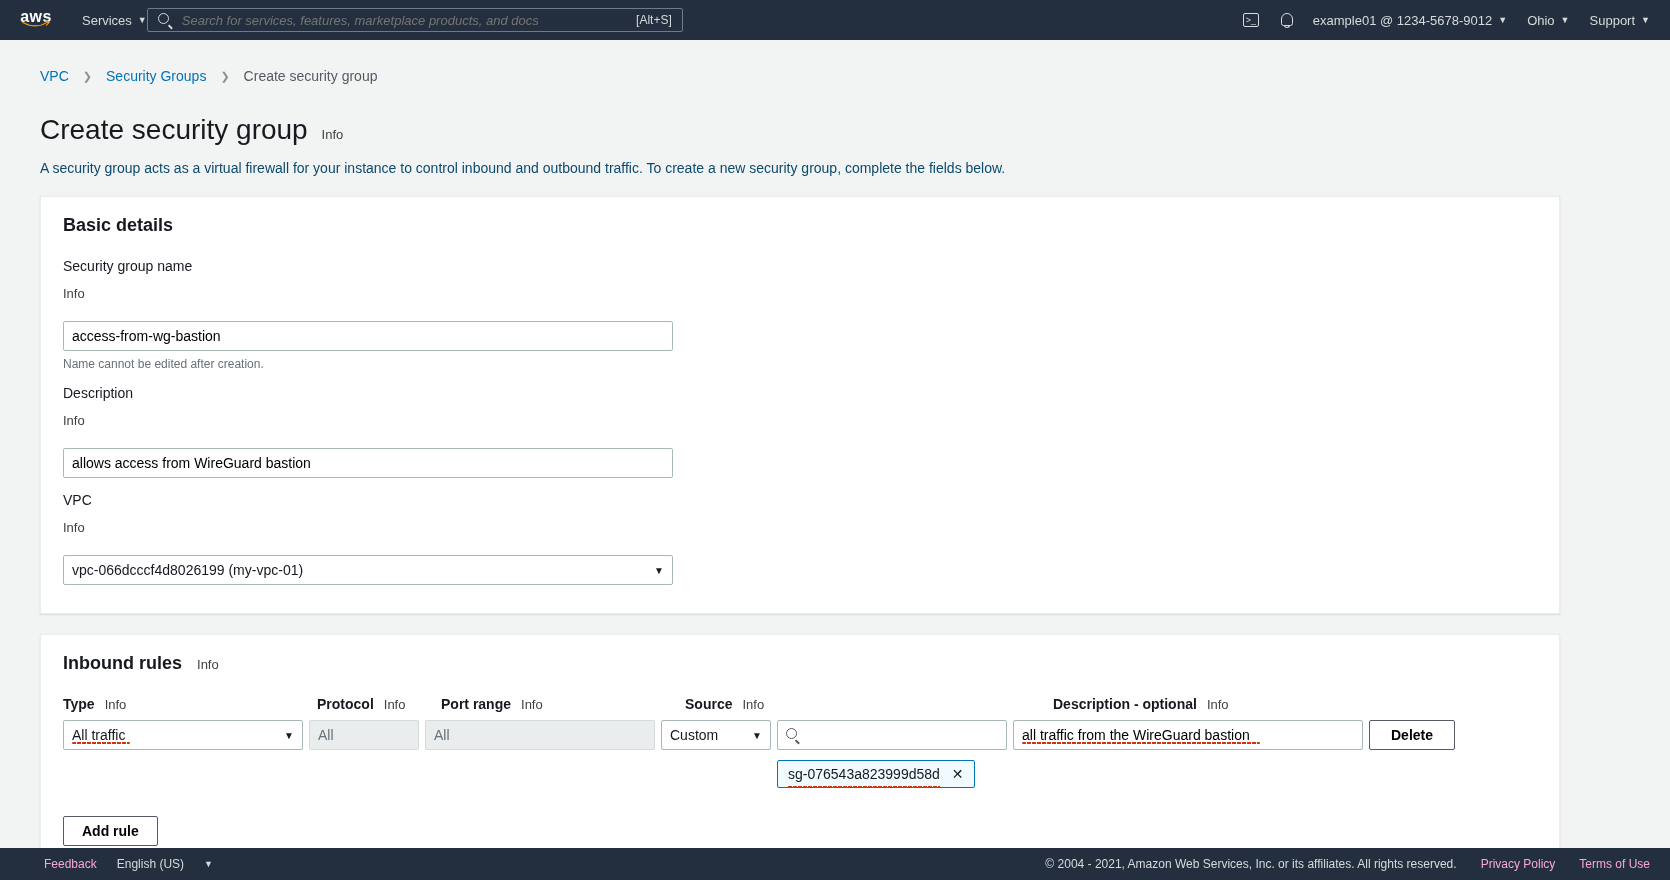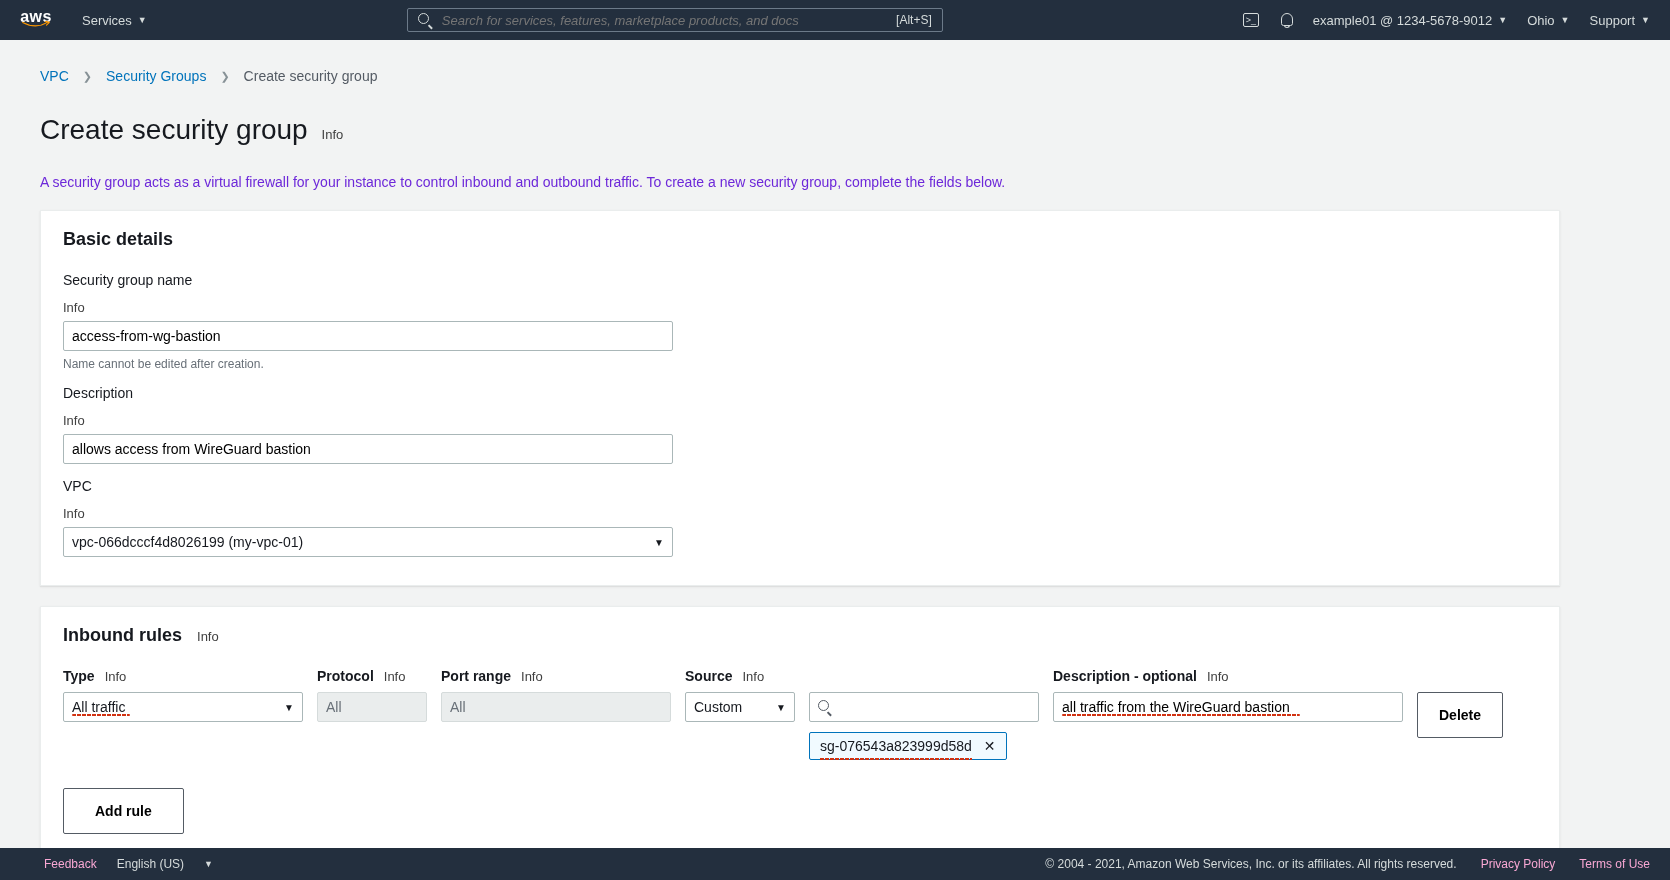--- a/index.html
+++ b/index.html
@@ -23,21 +23,20 @@
   padding: 0 20px;
   color: #d5dbdb;
   font-size: 13px;
 }
 .aws-logo { display:flex; flex-direction:column; align-items:center; margin-right:30px; line-height:0.6; cursor:pointer;}
 .aws-logo .t1 { font-weight:700; color:#fff; font-size:16px; letter-spacing:0.5px;}
 .aws-logo .swoosh { height:7px; width:32px; }
 .aws-logo .swoosh svg { display:block; }
 .services { cursor:pointer; display:flex; align-items:center; gap:6px;}
 .searchwrap {
-  margin-left: 260px;
   width: 536px;
   height: 24px;
   border: 1px solid #6c7a89;
   border-radius: 2px;
   display:flex;
   align-items:center;
   padding: 0 10px;
   gap:10px;
   color:#9aa5b1;
 }
@@ -78,21 +77,21 @@
 
 
 .crumbs { display:flex; align-items:center; gap:14px; font-size:14px; margin-top:8px;}
 .crumbs a { color:#0073bb; text-decoration:none; cursor:pointer;}
 .crumbs .sep { color:#879196; font-size:11px;}
 .crumbs .cur { color:#545b64; }
 
 
 h1 { font-size:28px; font-weight:400; margin-top:30px; display:inline-block;}
 .infolink { color:#404040; font-size:13px; text-decoration:none; margin-left:10px; cursor:pointer; font-weight:500;}
-.subtitle { color:#6d28d9; margin-top:28px; font-size:14px;}
+.subtitle { color:#0c4a6e; margin-top:14px; font-size:14px;}
 
 
 .panel {
   background:#fff;
   border:1px solid #eaeded;
   box-shadow: 0 1px 1px rgba(0,0,0,0.05), 0 1px 3px rgba(0,0,0,0.05);
   margin-top:20px;
 }
 .panel-header { padding:18px 22px; font-size:18px; font-weight:700;}
 .panel-header .infolink { font-weight:400; }
@@ -102,30 +101,30 @@
 .field:first-child { margin-top:0; }
 .field-label { font-size:14px; font-weight:500; display:flex; align-items:baseline; gap:12px;flex-direction:column;}
 .field-label .infolink { margin-left:0; }
 .field input, .select {
   width:610px;
   height:30px;
   border:1px solid #aab7b8;
   border-radius:2px;
   padding:0 8px;
   font-size:14px;
-  margin-top:6px;
+  margin-top:20px;
   background:#fff;
 }
 .hint { color:#687078; font-size:12px; margin-top:6px;}
 .select { display:flex; align-items:center; justify-content:space-between; cursor:pointer;}
 .select .tri2 { font-size:10px; color:#16191f;}
 
 
 .ruleshdr { display:flex; gap:14px; padding:0 0 8px 0;}
-.rulesrow { display:flex; gap:14px; align-items:flex-start;}
+.rulesrow { display:flex; gap:6px; align-items:flex-start;}
 .col-type { width:240px;}
 .col-proto { width:110px;}
 .col-port { width:230px;}
 .col-src { width:110px;}
 .col-srcval { width:230px;}
 .col-desc { width:350px;}
 .col-del { width:90px;}
 .rlabel { font-weight:700; font-size:14px; display:flex; align-items:baseline; gap:10px;}
 .rlabel .infolink{margin-left:0;}
 
@@ -151,21 +150,21 @@
 }
 .pill .x { cursor:pointer; font-size:14px; color:#16191f;}
 .pill-under { position:relative; display:inline-block; }
 .pill-under::after {
   content:""; position:absolute; left:0; right:0; bottom:-6px; height:2px;
   background: repeating-linear-gradient(90deg,#d13212 0 4px, transparent 4px 5px);
 }
 
 .btn {
   display:inline-flex; align-items:center; justify-content:center;
-  height:46px; padding:0 31px; border:1px solid #545b64;
+  height:30px; padding:0 18px; border:1px solid #545b64;
   background:#fff; border-radius:2px; cursor:pointer; font-weight:700; font-size:14px;
 }
 
 .addrule { margin-top:28px;}
 
 
 .footer {
   position:absolute; bottom:0; left:0; right:0; height:32px;
   background:#232f3e; color:#d5dbdb; display:flex; align-items:center;
   padding:0 20px; font-size:12px;

